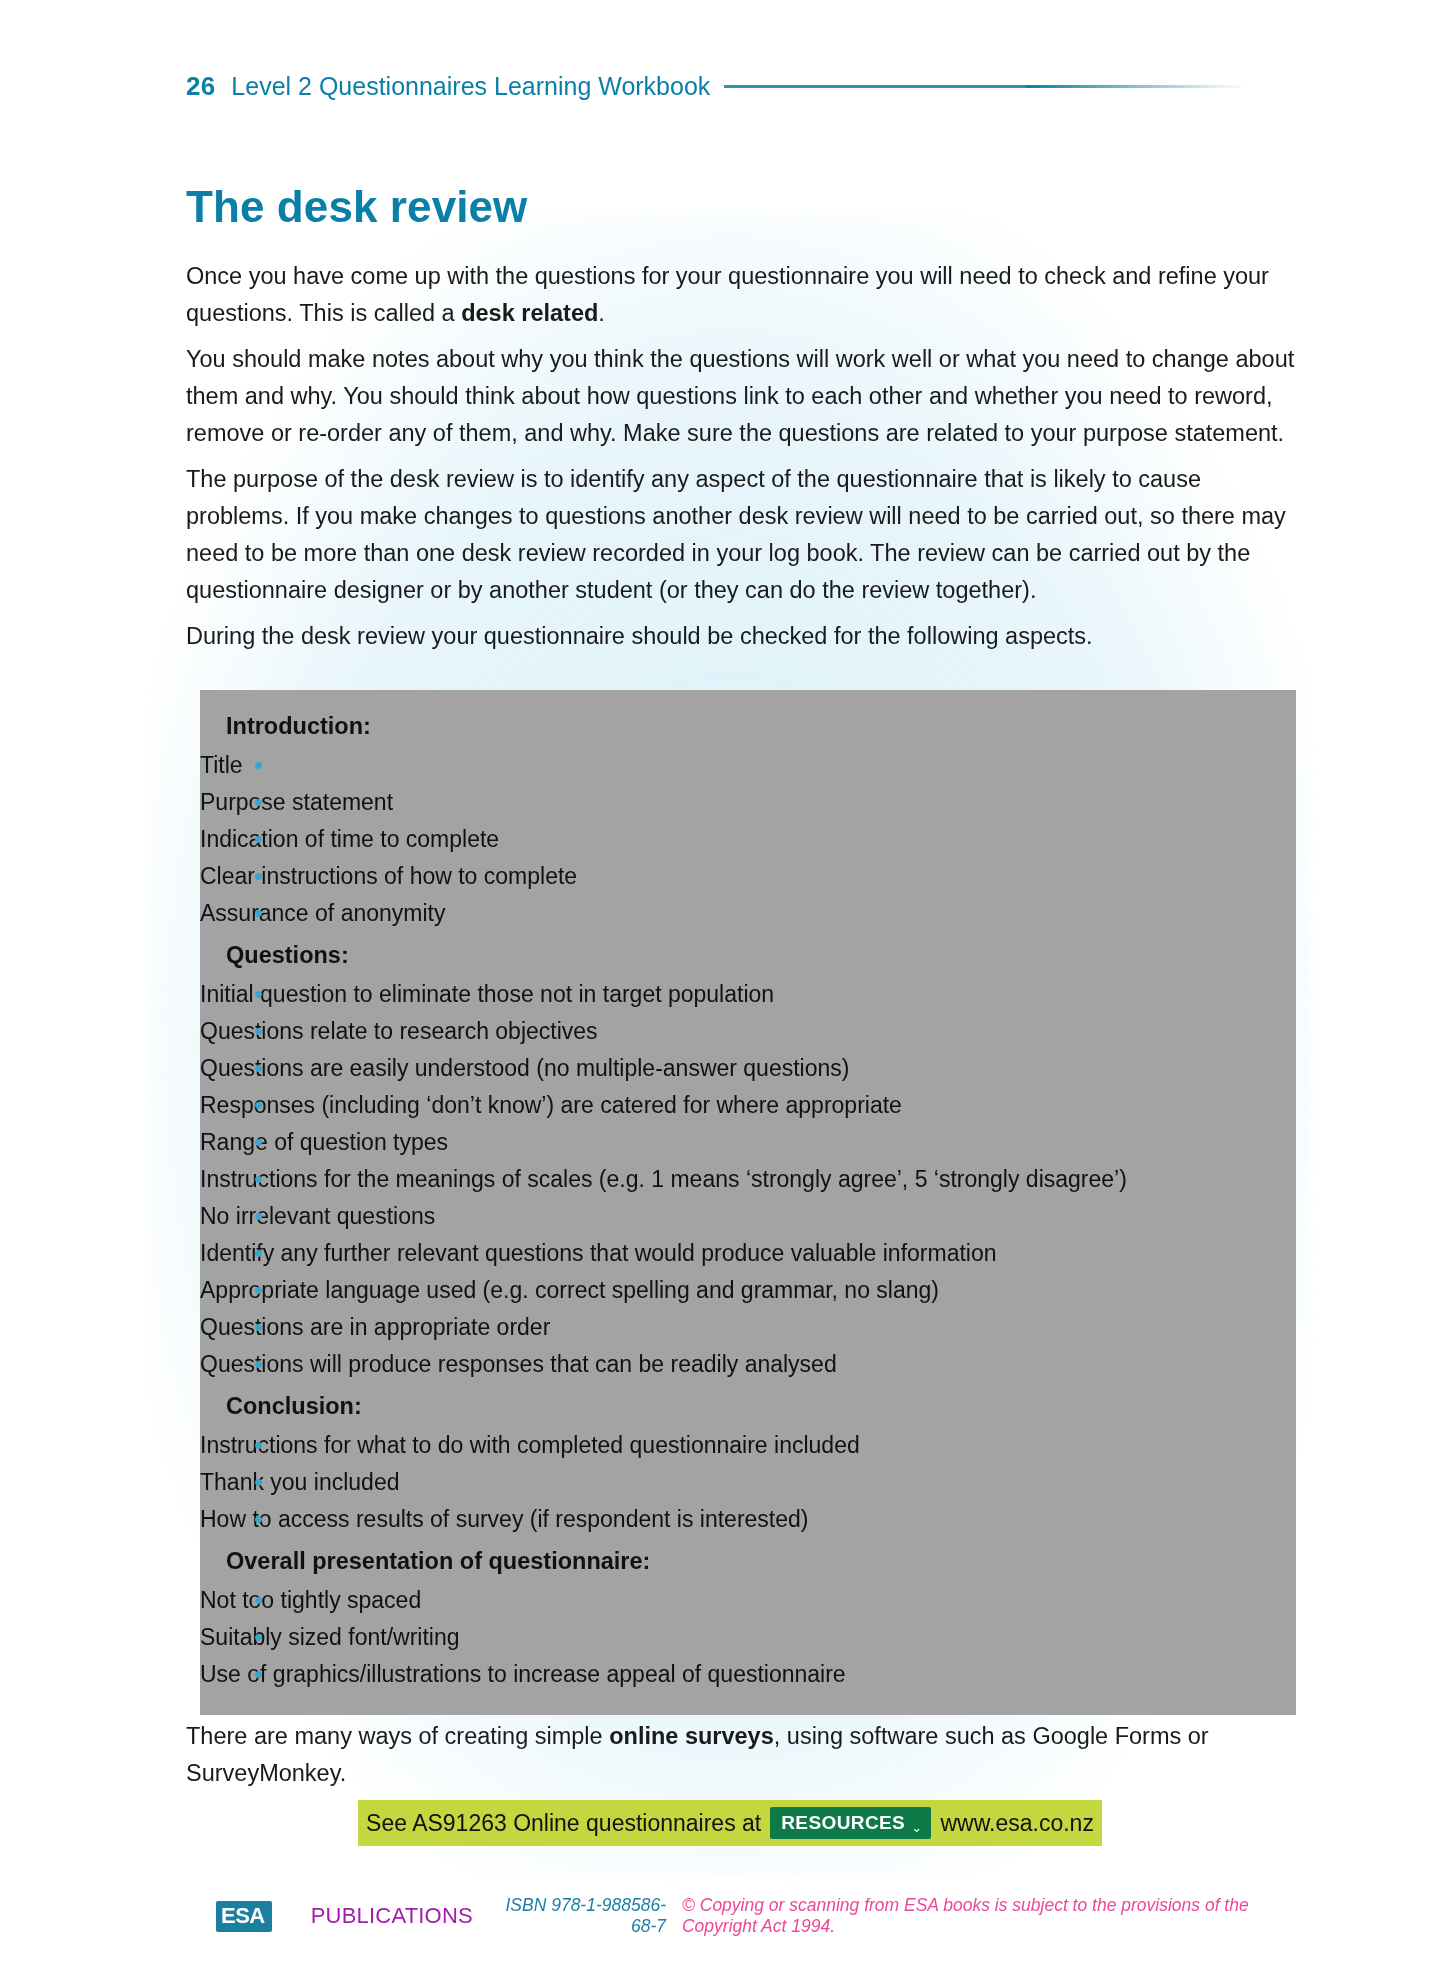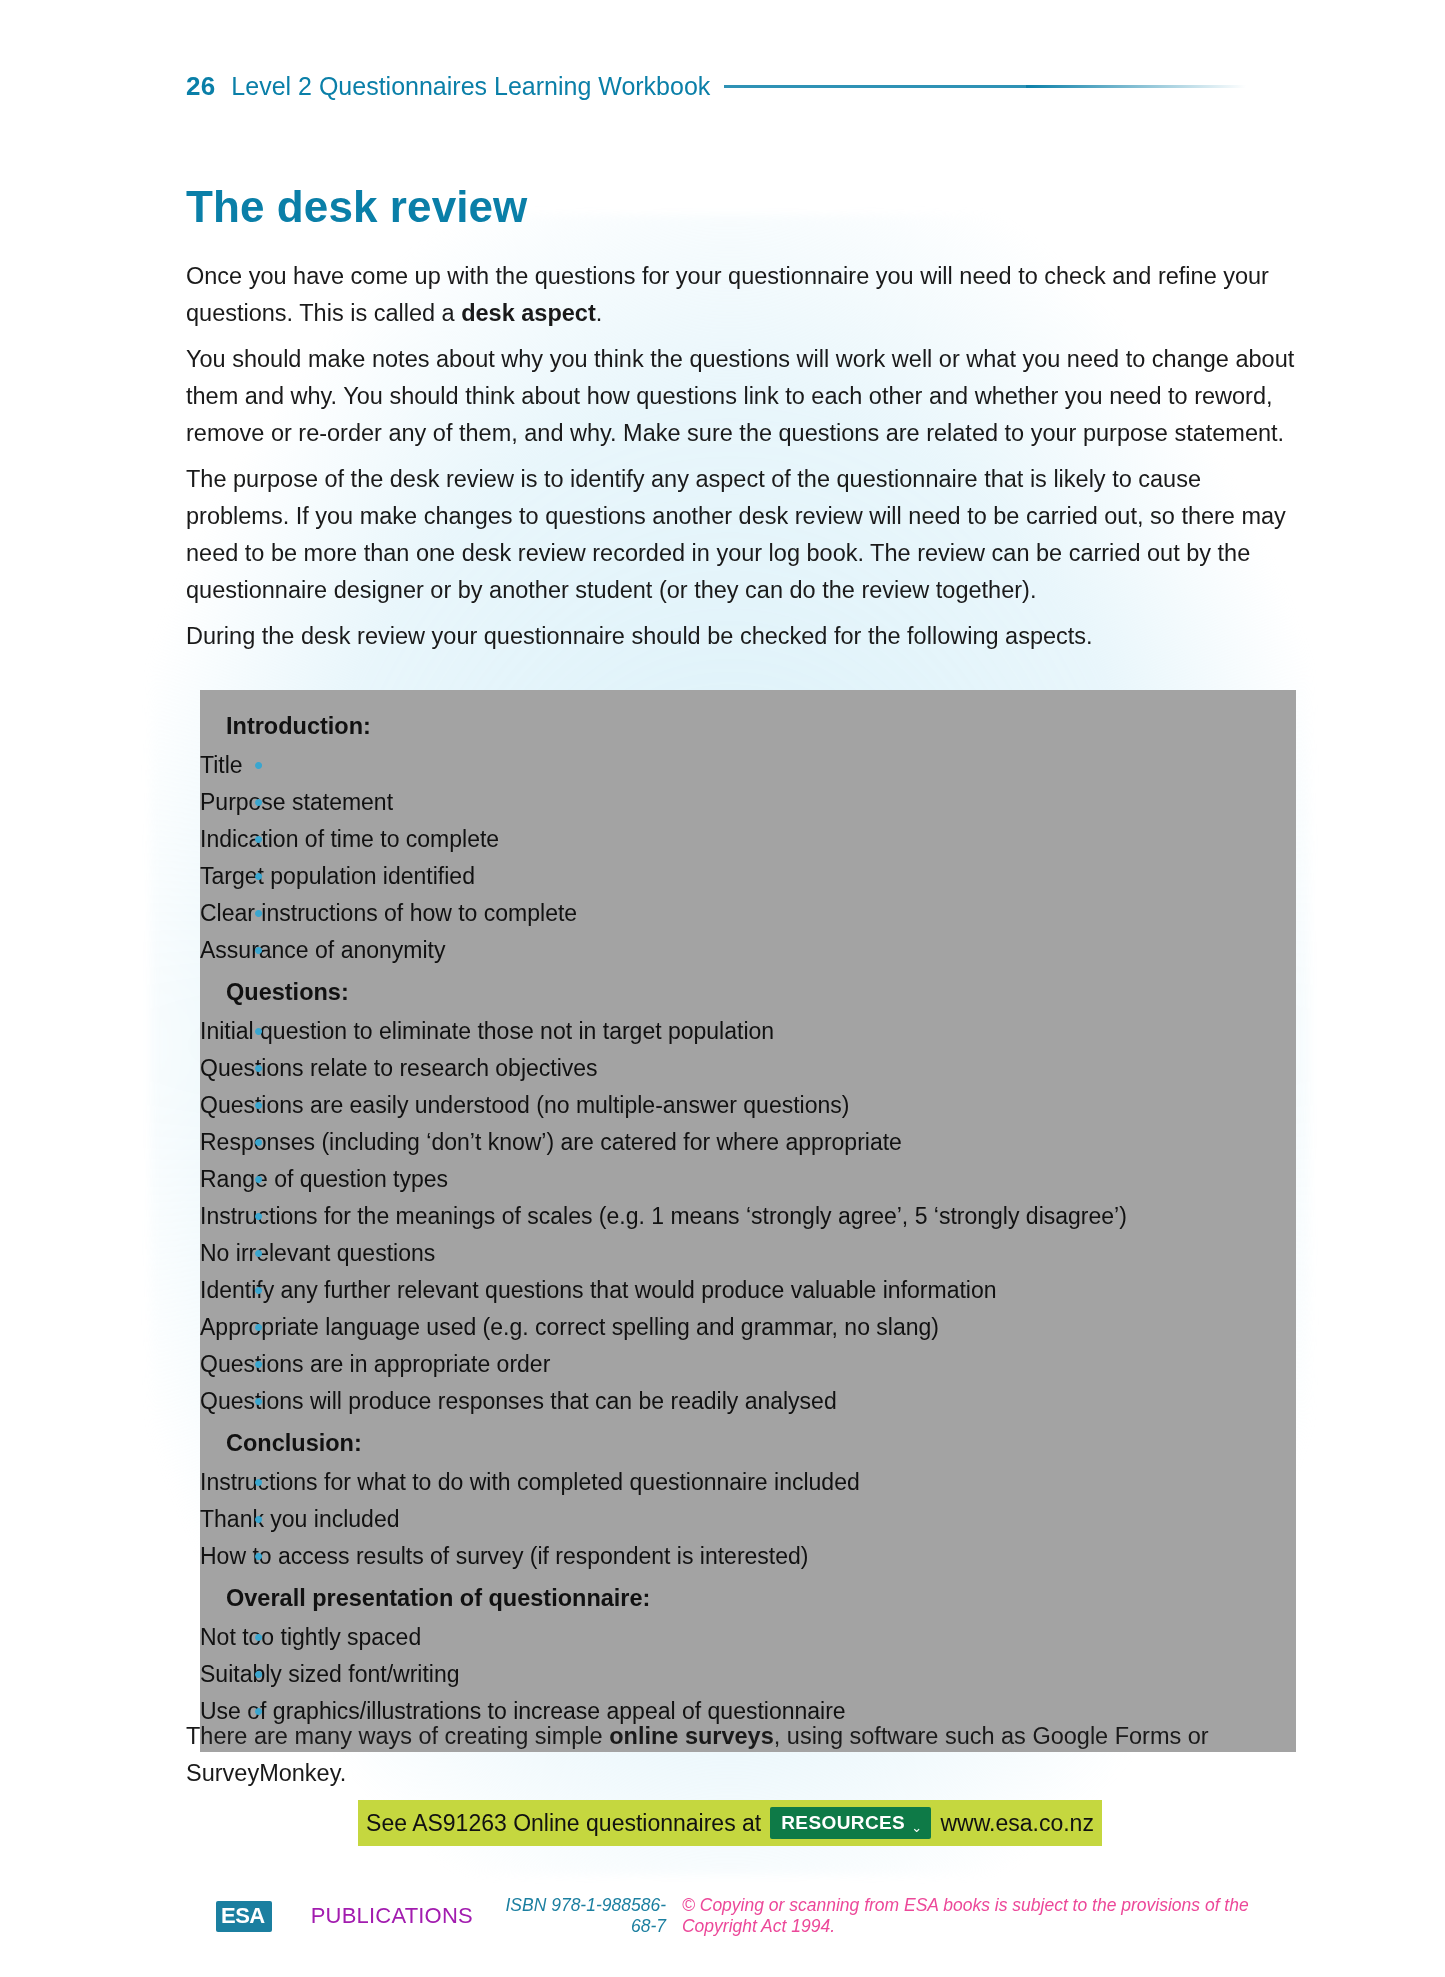--- a/index.html
+++ b/index.html
@@ -234,34 +234,33 @@
     <span class="hdr-title">Level 2 Questionnaires Learning Workbook</span>
     <span class="hdr-rule"></span>
     <span class="hdr-rule-fade"></span>
   </div>
 
   <div class="glow"></div>
 
   <div class="doc-title">The desk review</div>
 
   <div class="body-col">
-    <p class="para"><span>Once you have come up with the questions for your questionnaire you will need to check and refine your questions. This is called a </span><b>desk aspect</b><span>.</span></p>
+    <p class="para"><span>Once you have come up with the questions for your questionnaire you will need to check and refine your questions. This is called a </span><b>desk related</b><span>.</span></p>
     <p class="para">You should make notes about why you think the questions will work well or what you need to change about them and why. You should think about how questions link to each other and whether you need to reword, remove or re-order any of them, and why. Make sure the questions are related to your purpose statement.</p>
     <p class="para">The purpose of the desk review is to identify any aspect of the questionnaire that is likely to cause problems. If you make changes to questions another desk review will need to be carried out, so there may need to be more than one desk review recorded in your log book. The review can be carried out by the questionnaire designer or by another student (or they can do the review together).</p>
     <p class="para">During the desk review your questionnaire should be checked for the following aspects.</p>
   </div>
 
   <div class="checkbox-panel">
 
     <div class="chk-head">Introduction:</div>
     <ul class="chk-list">
       <li class="chk-item">Title</li>
       <li class="chk-item">Purpose statement</li>
       <li class="chk-item">Indication of time to complete</li>
-      <li class="chk-item">Target population identified</li>
       <li class="chk-item">Clear instructions of how to complete</li>
       <li class="chk-item">Assurance of anonymity</li>
     </ul>
 
     <div class="chk-head spaced">Questions:</div>
     <ul class="chk-list">
       <li class="chk-item">Initial question to eliminate those not in target population</li>
       <li class="chk-item">Questions relate to research objectives</li>
       <li class="chk-item">Questions are easily understood (no multiple-answer questions)</li>
       <li class="chk-item">Responses (including ‘don’t know’) are catered for where appropriate</li>

